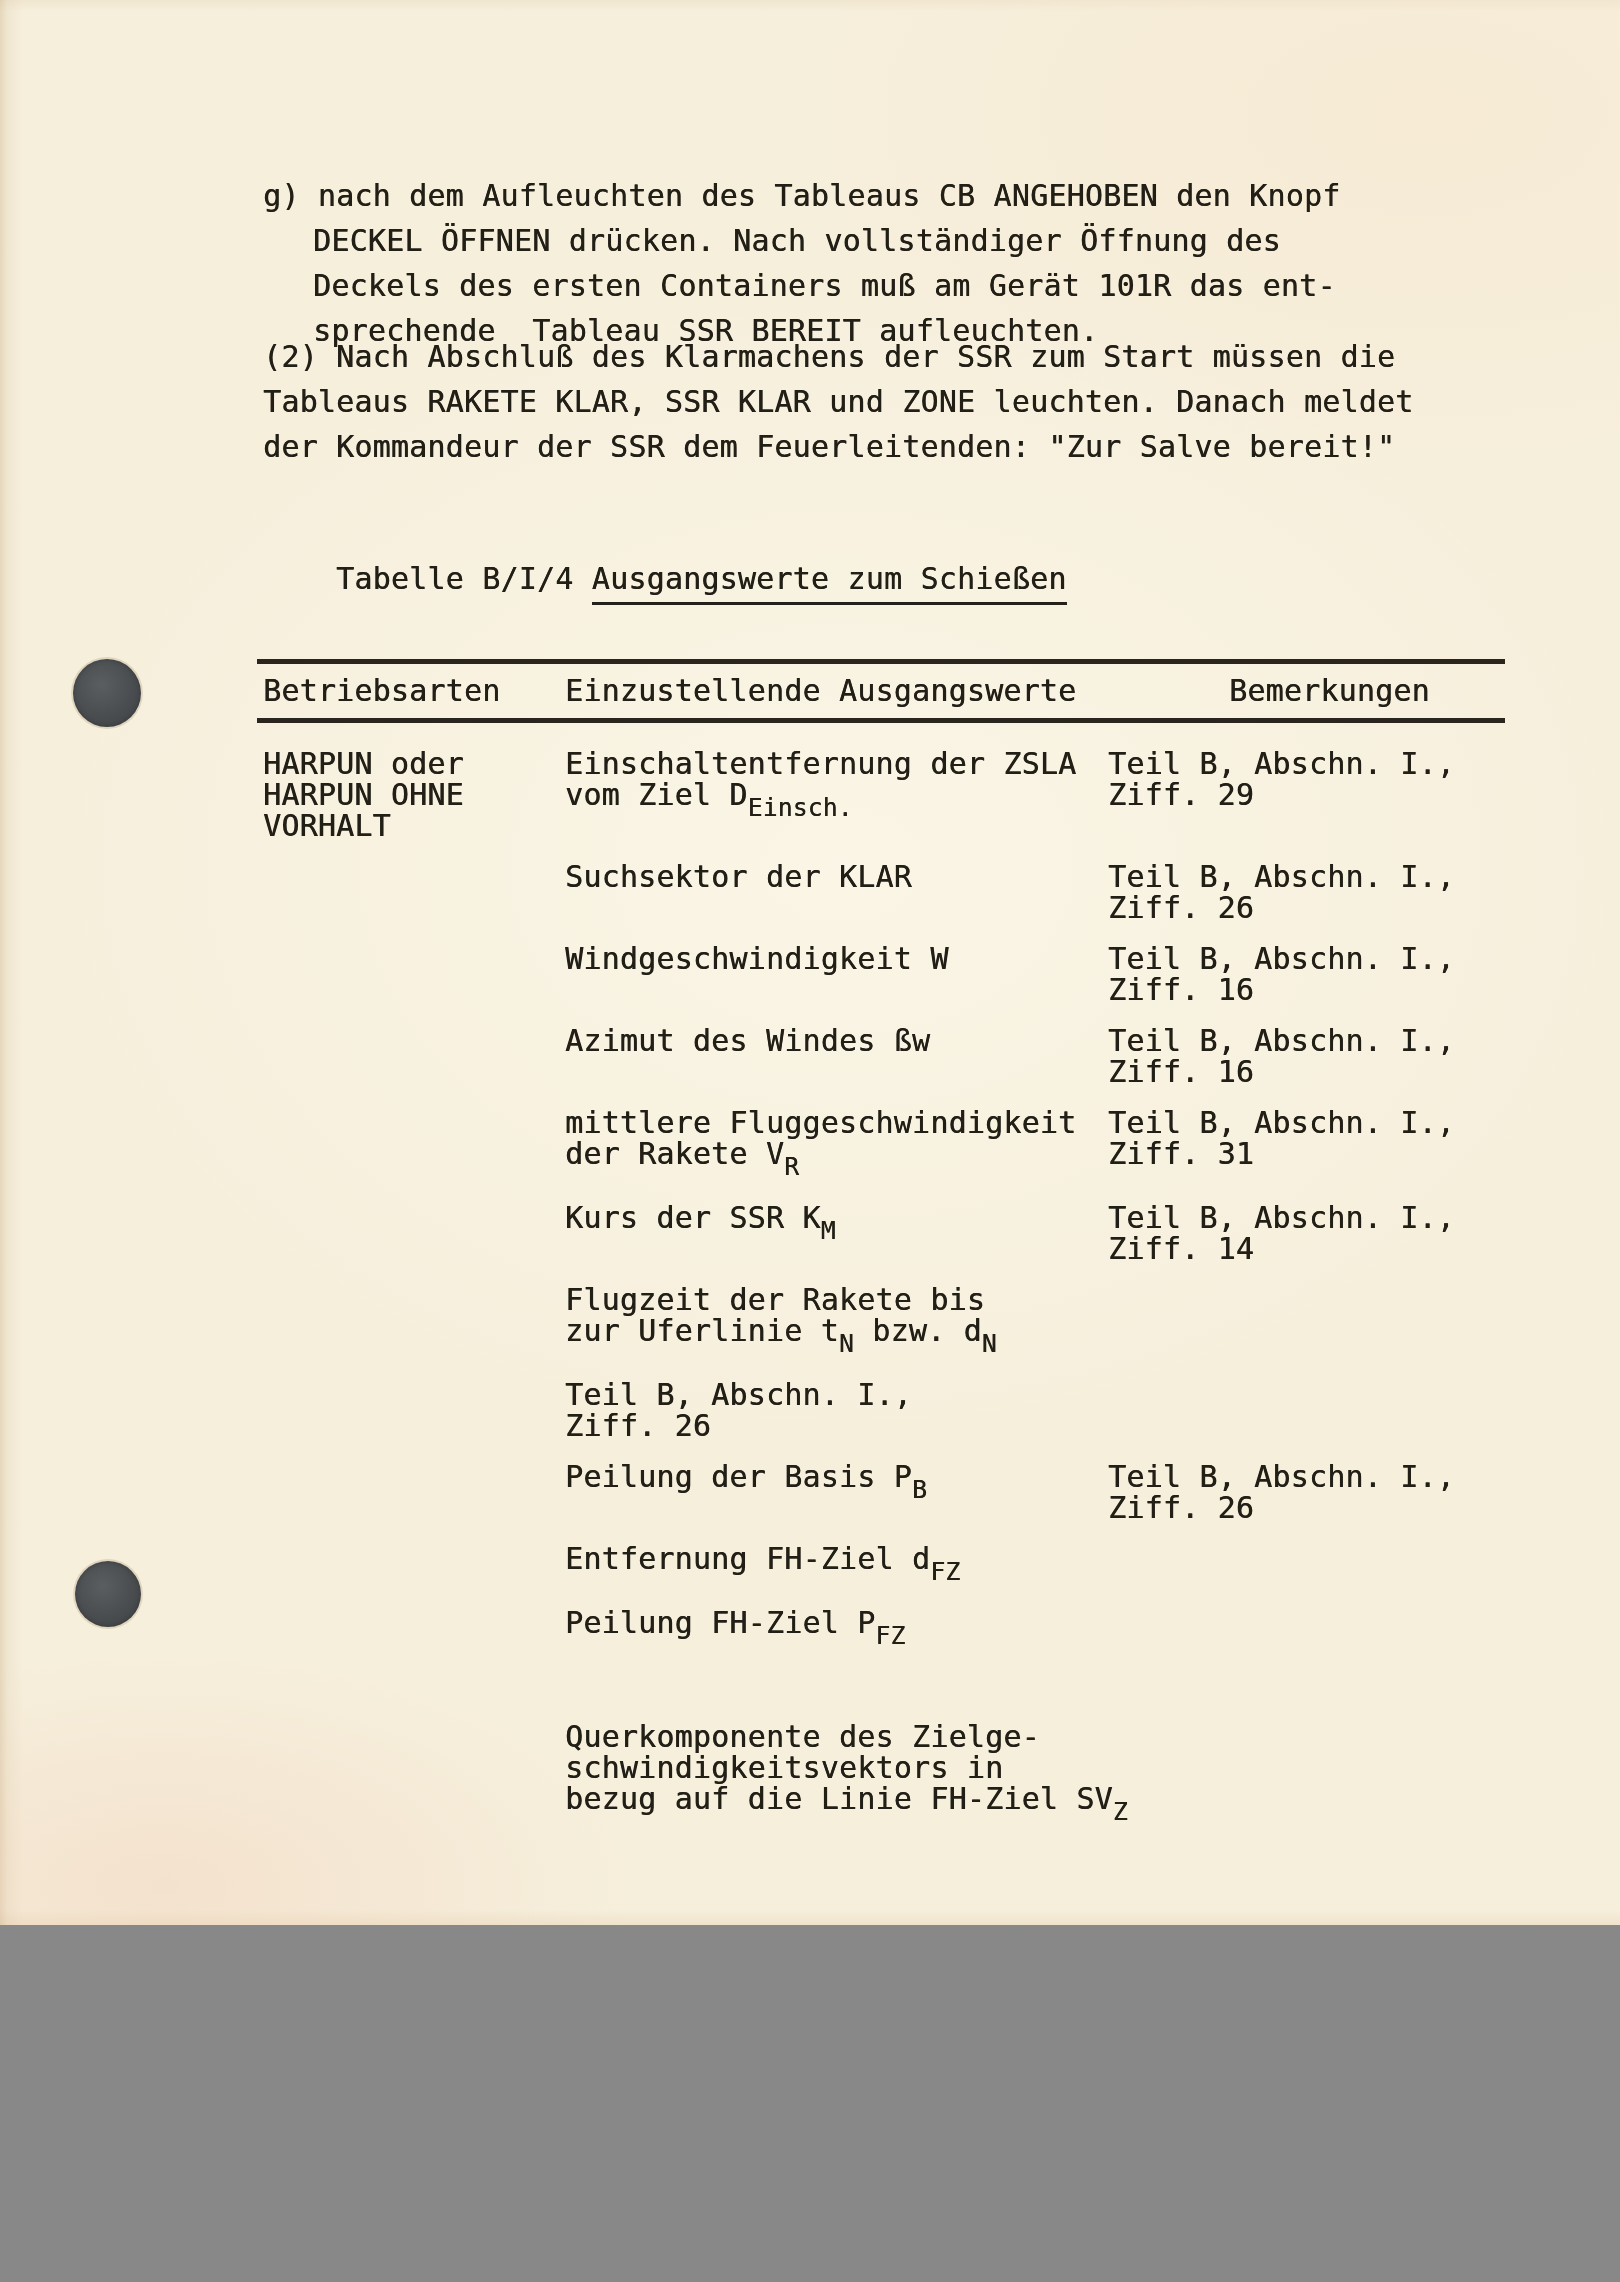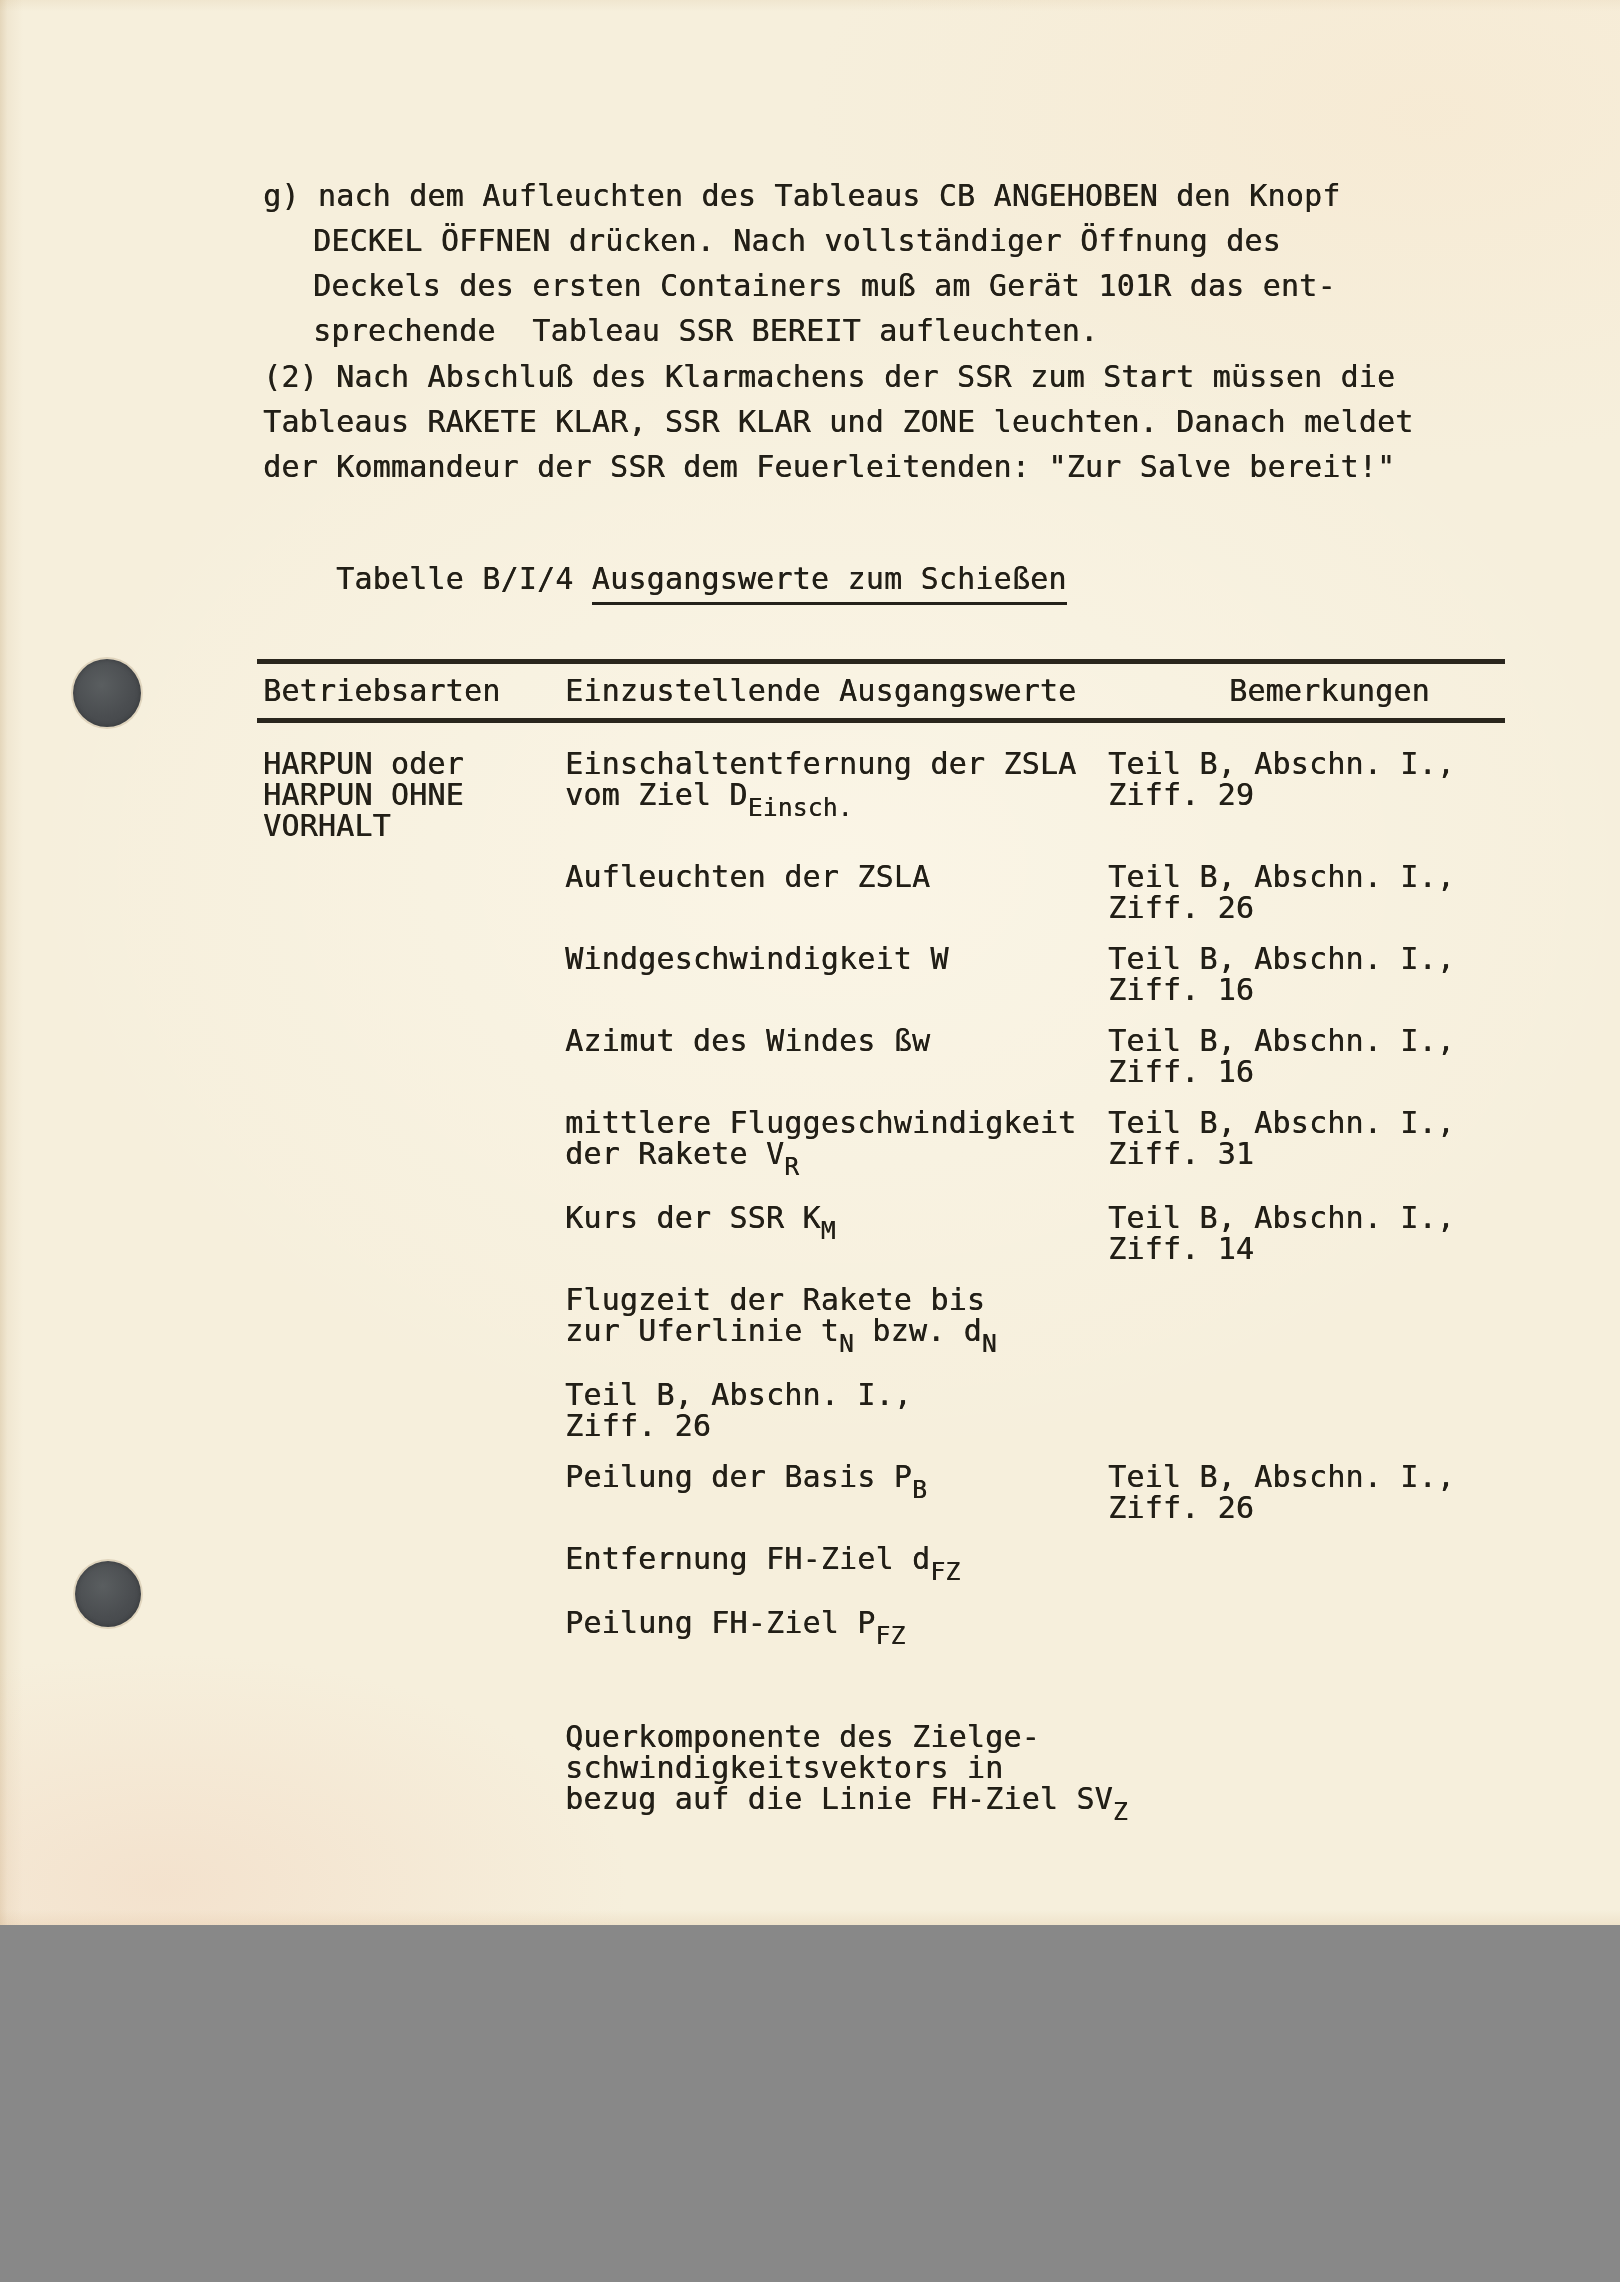--- a/index.html
+++ b/index.html
@@ -21,21 +21,21 @@
       linear-gradient(0deg, rgba(214,184,142,0.22) 0px, rgba(214,184,142,0.0) 15px),
       linear-gradient(180deg, rgba(214,190,150,0.18) 0px, rgba(214,190,150,0.0) 11.4px);
     text-shadow:0.4px 0 0 currentColor;
   }
   .line{white-space:pre;}
   sub{font-size:0.82em;vertical-align:-0.45em;letter-spacing:0.2px;}
 
   
   .para{position:absolute;left:263px;line-height:45px;}
   #para-g{top:173px;}
-  #para-2{top:354px;}
+  #para-2{top:334px;}
   .para .line.indent{padding-left:50px;}
 
   
   .table-title{position:absolute;left:263px;top:526px;white-space:pre;text-align:right;}
   .table-title .ul{display:inline-block;border-bottom:3.8px solid #24211a;padding-bottom:5.7px;}
 
   
   .rule{position:absolute;left:257px;width:1248px;height:4.8px;background:#2a261d;}
   #rule-top{top:659px;}
   #rule-bottom{top:718px;}
@@ -102,21 +102,21 @@
           <div class="line">vom Ziel D<sub>Einsch.</sub></div>
         </div>
         <div class="t-cell">
           <div class="line">Teil B, Abschn. I.,</div>
           <div class="line">Ziff. 29</div>
         </div>
       </div>
       <div class="t-row">
         <div class="t-cell"></div>
         <div class="t-cell">
-          <div class="line">Aufleuchten der ZSLA</div>
+          <div class="line">Suchsektor der KLAR</div>
         </div>
         <div class="t-cell">
           <div class="line">Teil B, Abschn. I.,</div>
           <div class="line">Ziff. 26</div>
         </div>
       </div>
       <div class="t-row">
         <div class="t-cell"></div>
         <div class="t-cell">
           <div class="line">Windgeschwindigkeit W</div>

